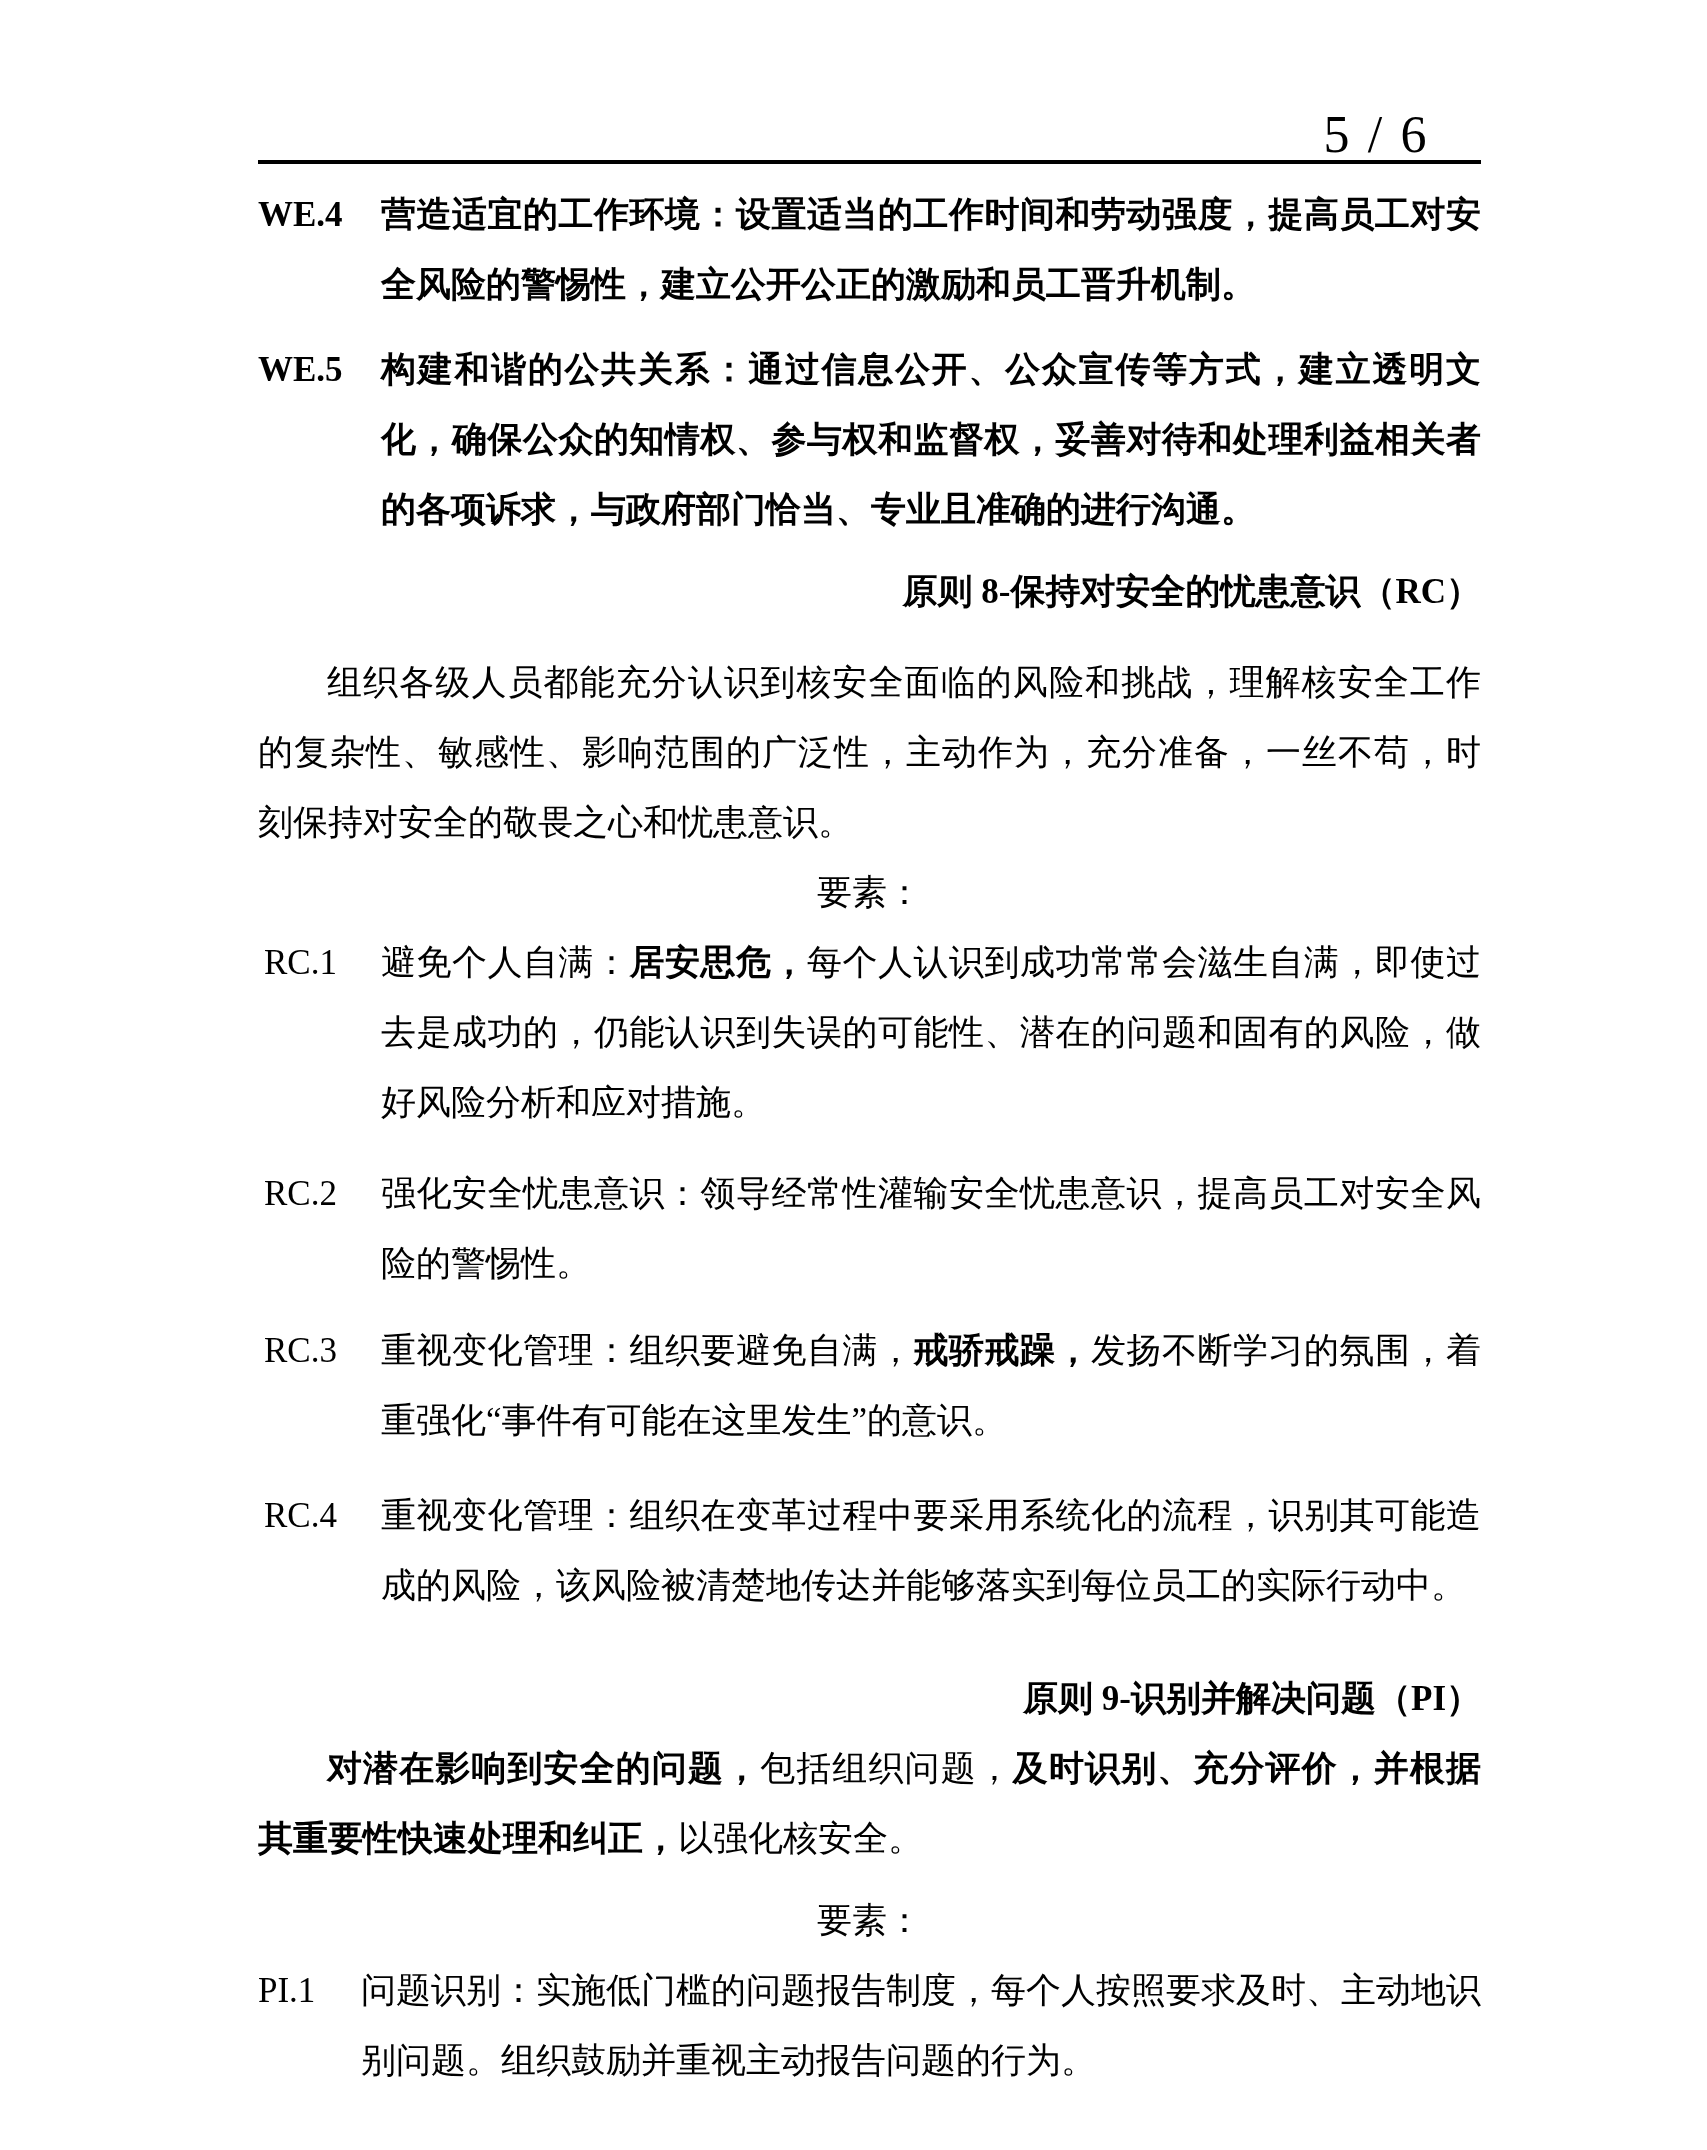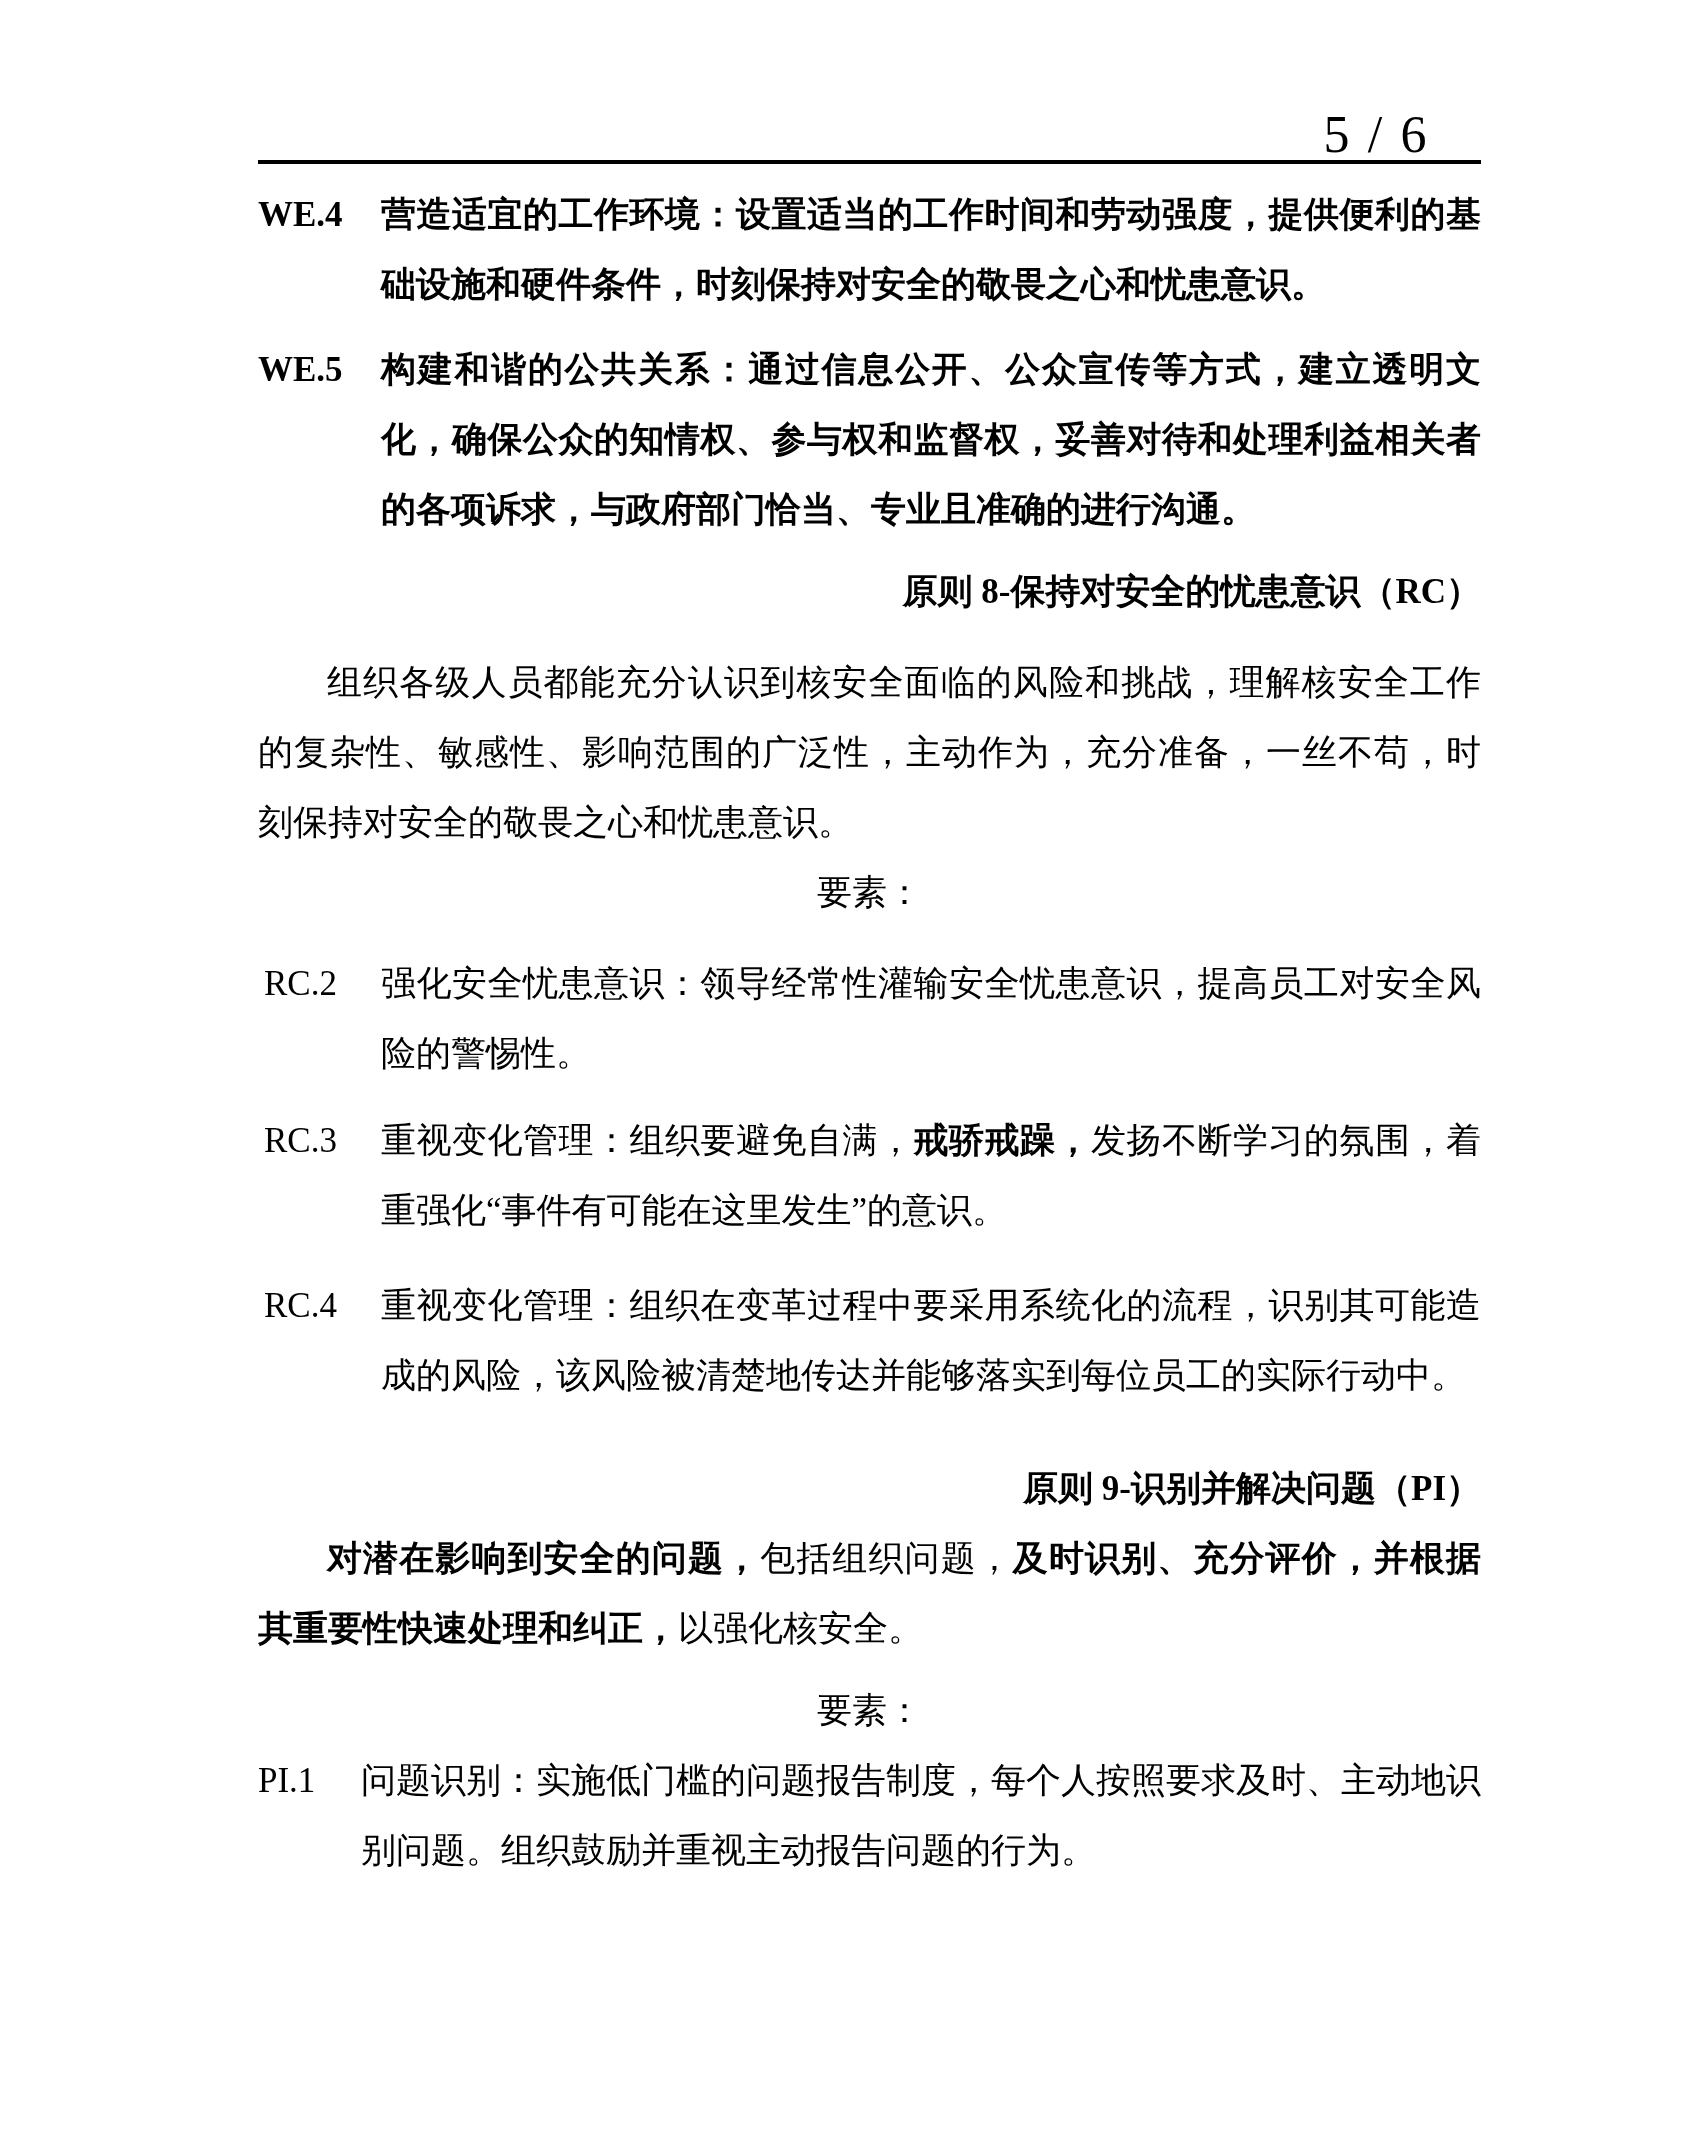--- a/index.html
+++ b/index.html
@@ -97,36 +97,40 @@
 
   <div class="page-header">
     <span class="page-num">5 / 6</span>
   </div>
 
   <div class="content">
 
 
     <div class="item we mt-item">
       <span class="item-label">WE.4</span>
-      <span class="item-text"><span>营造适宜的工作环境：设置适当的工作时间和劳动强度，提供便利的基础设施和硬件条件，时刻保持对安全的敬畏之心和忧患意识。</span></span>
+      <span class="item-text"><span>营造适宜的工作环境：设置适当的工作时间和劳动强度，提高员工对安全风险的警惕性，建立公开公正的激励和员工晋升机制。</span></span>
     </div>
 
     <div class="item we mt-item">
       <span class="item-label">WE.5</span>
       <span class="item-text"><span>构建和谐的公共关系：通过信息公开、公众宣传等方式，建立透明文化，确保公众的知情权、参与权和监督权，妥善对待和处理利益相关者的各项诉求，与政府部门恰当、专业且准确的进行沟通。</span></span>
     </div>
 
     <div class="section-heading mt-h8">原则 8-保持对安全的忧患意识（RC）</div>
 
     <div class="para mt-zero">
       <span>组织各级人员都能充分认识到核安全面临的风险和挑战，理解核安全工作的复杂性、敏感性、影响范围的广泛性，主动作为，充分准备，一丝不苟，时刻保持对安全的敬畏之心和忧患意识。</span>
     </div>
 
     <div class="elements-label mt-zero">要素：</div>
 
+    <div class="item rc mt-zero">
+      <span class="item-label">RC.1</span>
+      <span class="item-text"><span>避免个人自满：</span><b>居安思危，</b><span>每个人认识到成功常常会滋生自满，即使过去是成功的，仍能认识到失误的可能性、潜在的问题和固有的风险，做好风险分析和应对措施。</span></span>
+    </div>
 
     <div class="item rc mt-rc2">
       <span class="item-label">RC.2</span>
       <span class="item-text"><span>强化安全忧患意识：领导经常性灌输安全忧患意识，提高员工对安全风险的警惕性。</span></span>
     </div>
 
     <div class="item rc mt-rc3">
       <span class="item-label">RC.3</span>
       <span class="item-text"><span>重视变化管理：组织要避免自满，</span><b>戒骄戒躁，</b><span>发扬不断学习的氛围，着重强化“事件有可能在这里发生”的意识。</span></span>
     </div>

